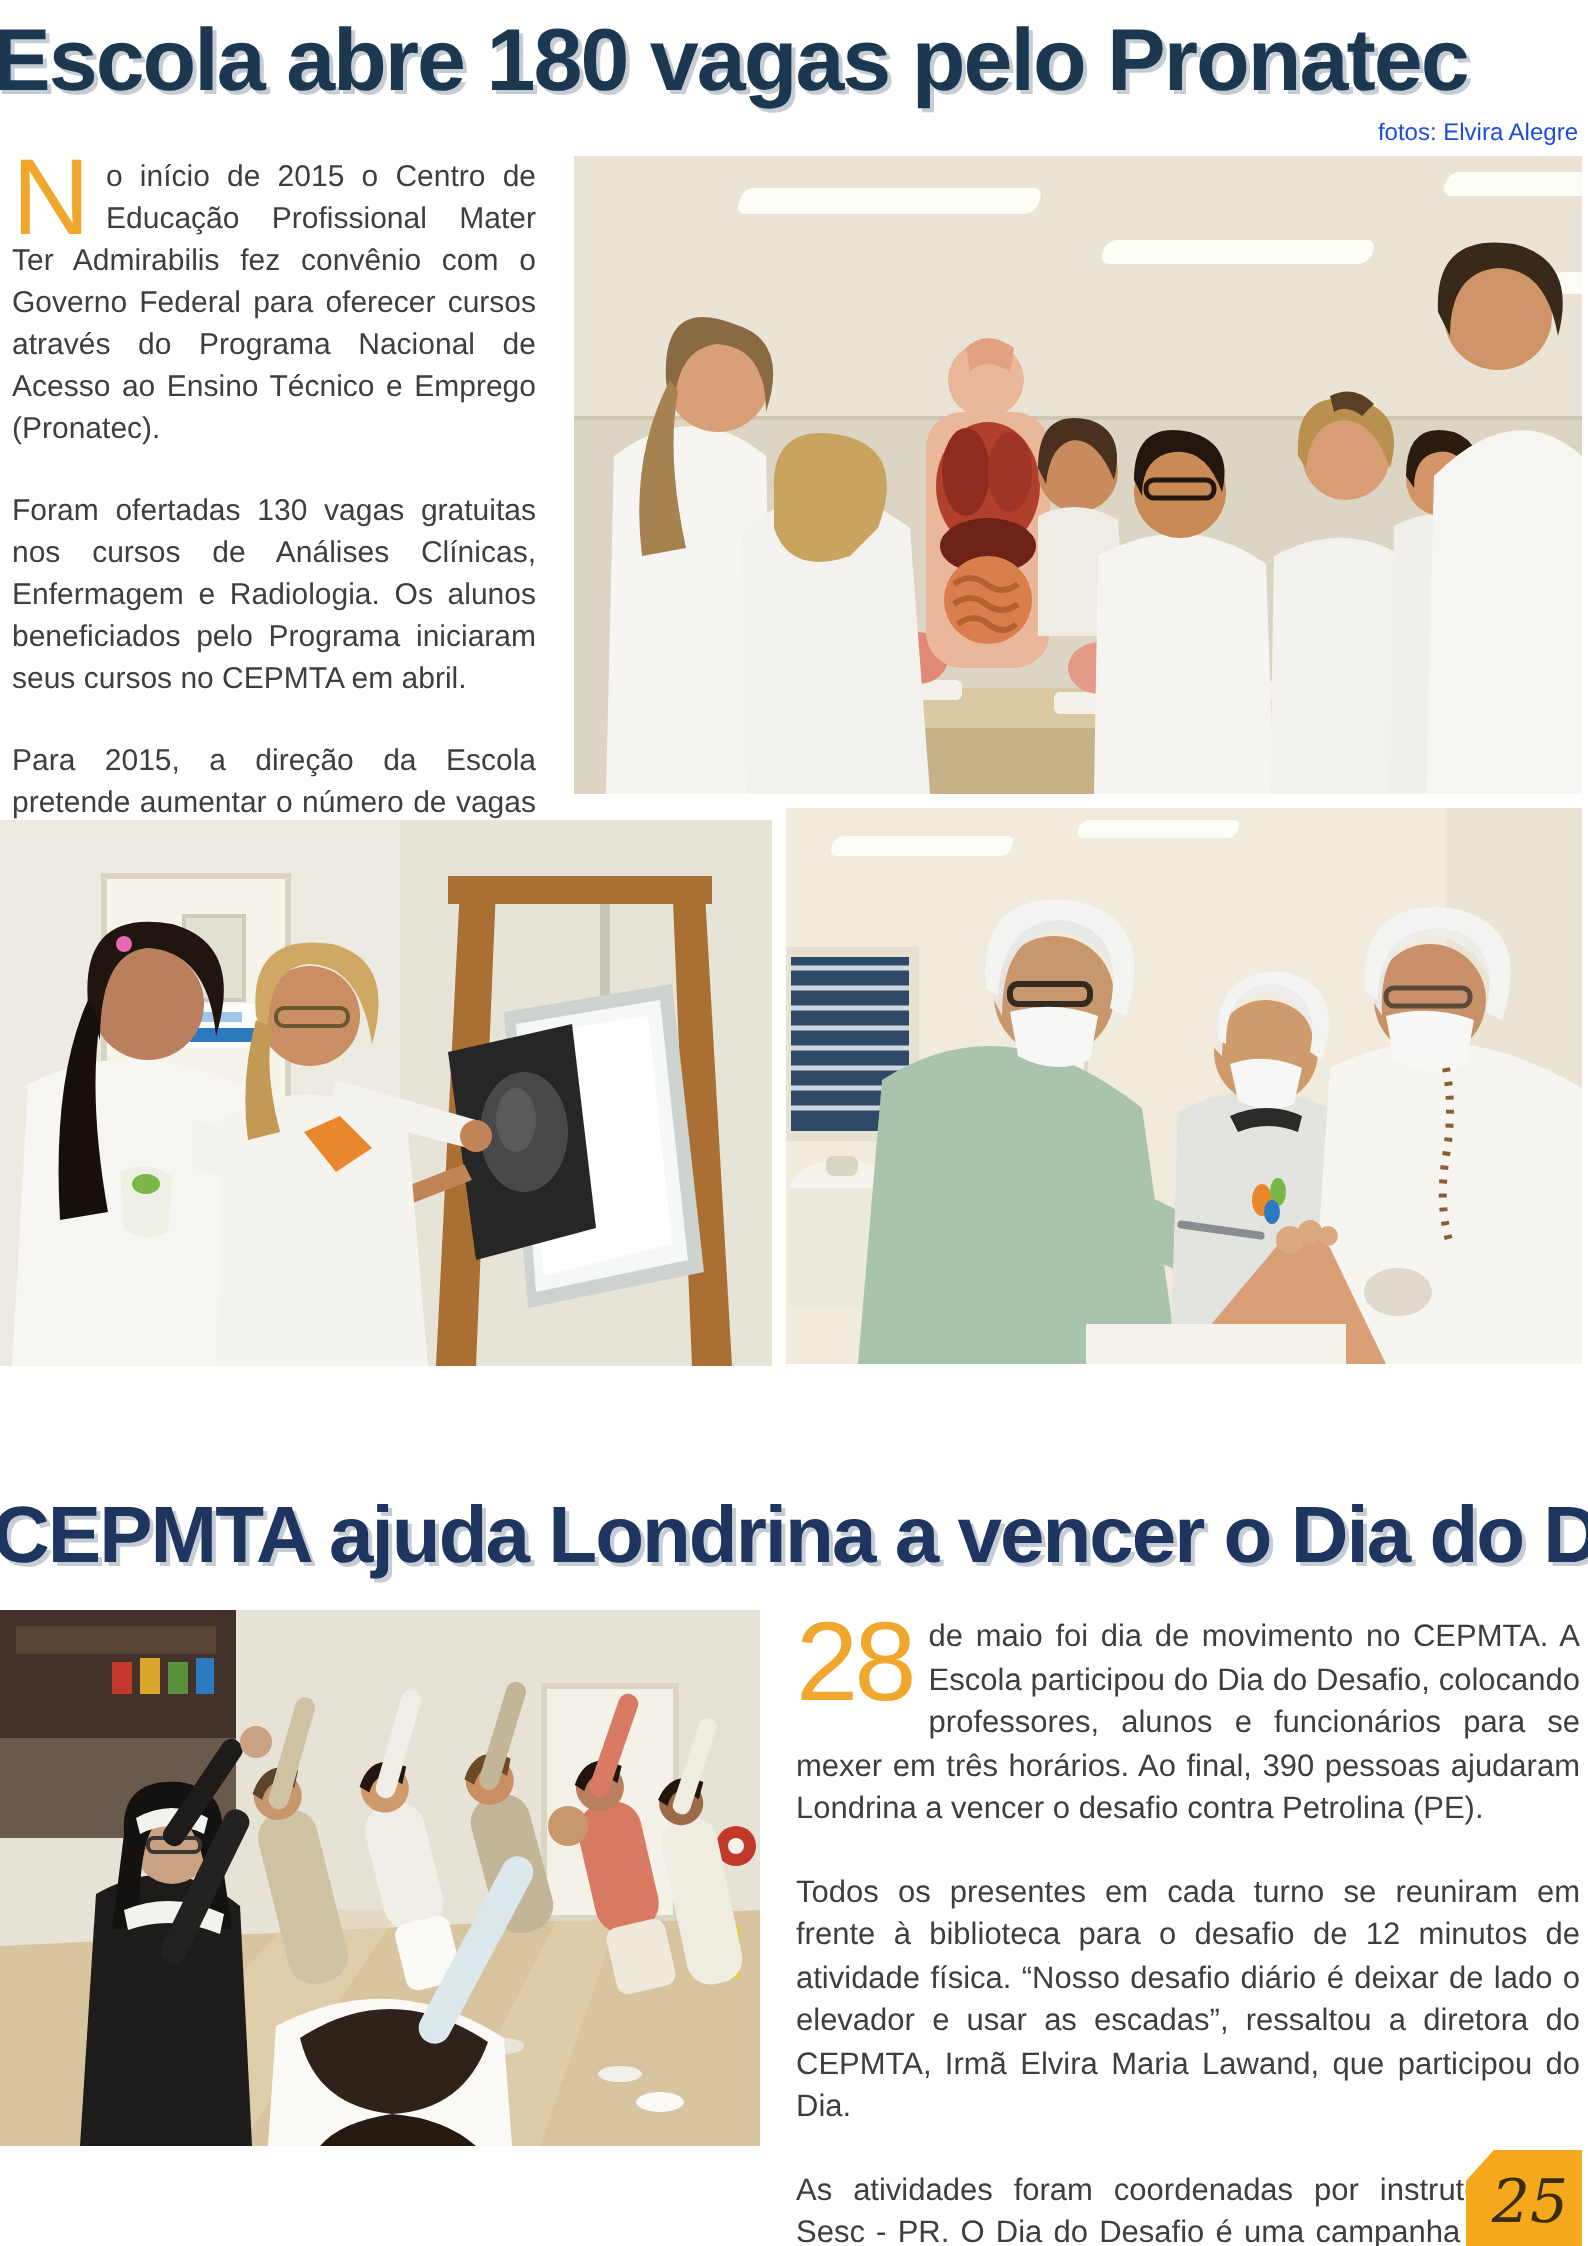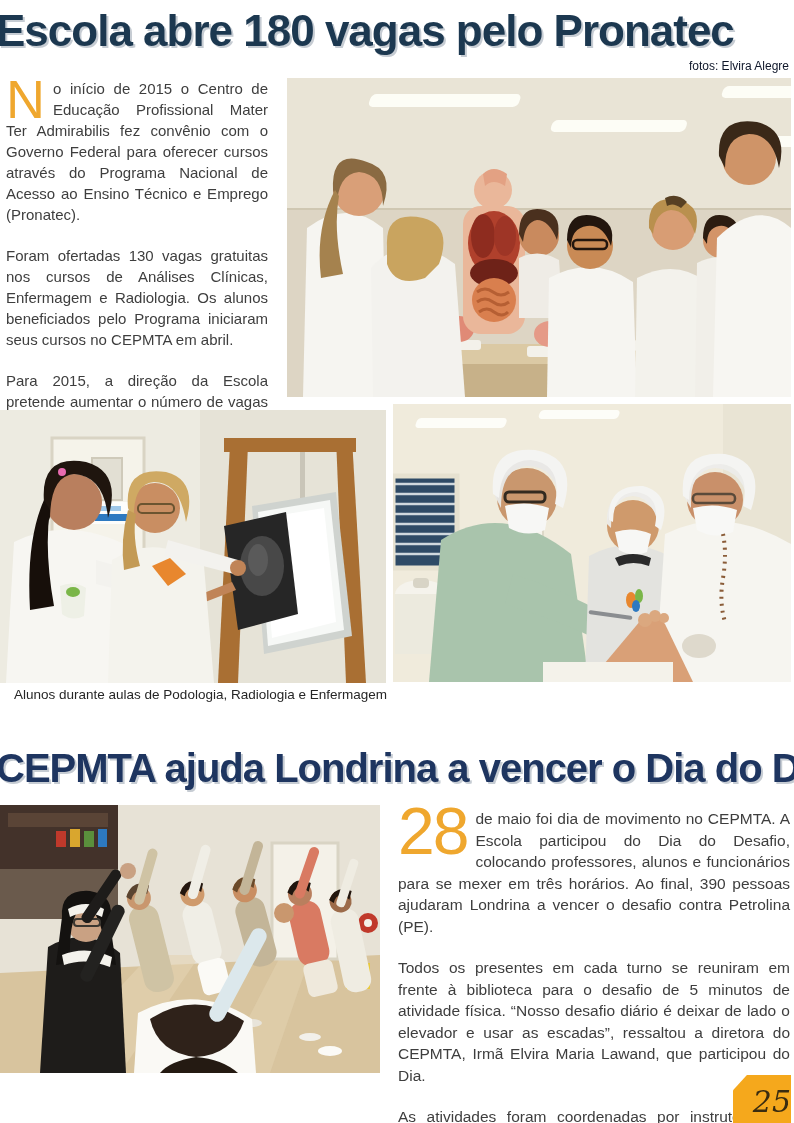--- a/index.html
+++ b/index.html
@@ -7,45 +7,45 @@
     position:relative;width:794px;height:1123px;background:#ffffff;
     overflow:hidden;font-family:"Liberation Sans",sans-serif;
   }
   .headline{
     position:absolute;left:-4px;font-weight:700;letter-spacing:-1px;
     white-space:nowrap;text-shadow:2px 2px 0 #c6ccd3;
   }
   .headline.h1{top:6px;font-size:44px;color:#1c3850;}
   .headline.h2{top:746px;font-size:40px;color:#1e3560;}
   .credit{
-    position:absolute;top:59px;right:5px;font-size:12px;color:#0f172a;
+    position:absolute;top:59px;right:5px;font-size:12px;color:#1d4ed8;
   }
   .col{position:absolute;color:#3e3e3e;font-size:15px;line-height:21px;text-align:justify;}
   .col p{margin:0 0 20px 0;}
   .col1{left:6px;top:78px;width:262px;}
   .col2{left:398px;top:808px;width:392px;font-size:15.5px;line-height:21.5px;}
   .dropcap{
     float:left;color:#EFA72E;font-weight:400;padding-right:8px;
   }
   .dropcap.n{font-size:54px;line-height:42px;}
-  .dropcap.d28{font-size:66px;line-height:46px;letter-spacing:-2px;}
+  .dropcap.d28{font-size:56px;line-height:46px;letter-spacing:-2px;}
   .photo{position:absolute;overflow:hidden;background:#ddd;}
   .photo svg{display:block;width:100%;height:100%;}
   .photo1{left:287px;top:78px;width:504px;height:319px;}
   .photo2{left:0px;top:410px;width:386px;height:273px;}
   .photo3{left:393px;top:404px;width:398px;height:278px;}
   .photo4{left:0px;top:805px;width:380px;height:268px;}
   .caption{
     position:absolute;left:14px;top:687px;font-size:13.5px;color:#262626;
   }
   .page-tab{
     position:absolute;right:3px;bottom:0;width:58px;height:48px;
     background:#F5A81C;
     clip-path:polygon(0 32%,24% 0,100% 0,100% 100%,0 100%);
-    display:flex;align-items:center;justify-content:flex-end;
+    display:flex;align-items:center;justify-content:center;
   }
   .page-tab .num{
     font-family:"DejaVu Serif",serif;font-style:italic;font-size:30px;
     color:#3a2c10;margin-top:4px;margin-left:6px;
   }
 </style>
 </head>
 <body>
 
 <div class="page">
@@ -251,21 +251,20 @@
       <path d="M196 278 L248 216 Q262 206 272 220 L300 278 Z" fill="#d9a077"></path>
       <circle cx="252" cy="216" r="7" fill="#dba87f"></circle>
       <circle cx="262" cy="212" r="6" fill="#dba87f"></circle>
       <circle cx="271" cy="214" r="5" fill="#dba87f"></circle>
       <rect x="150" y="258" width="130" height="20" fill="#f4f2ea"></rect>
 
       <rect x="196" y="206" width="44" height="4" rx="2" fill="#8a8d90" transform="rotate(8 196 206)"></rect>
     </svg>
   </div>
 
-  <div class="caption">Alunos durante aulas de Podologia, Radiologia e Enfermagem</div>
 
   <div class="headline h2">CEPMTA ajuda Londrina a vencer o Dia do Desafio</div>
 
   <div class="photo photo4">
     <svg viewBox="0 0 380 268" preserveAspectRatio="none">
       <rect width="380" height="268" fill="#e7e2d6"></rect>
       <polygon points="0,168 380,150 380,268 0,268" fill="#d8c49e"></polygon>
       <polygon points="40,268 150,150 200,150 120,268" fill="#e4d4b2" opacity="0.6"></polygon>
       <polygon points="220,268 280,152 310,152 270,268" fill="#e4d4b2" opacity="0.5"></polygon>
 
@@ -344,21 +343,21 @@
         <path d="M150 214 Q196 184 244 216 Q232 250 196 252 Q158 248 150 214 Z" fill="#2f221a"></path>
         <path d="M196 252 Q170 256 160 268 L238 268 Q222 254 196 252 Z" fill="#241a12"></path>
         <rect x="230" y="118" width="16" height="104" rx="8" fill="#dce8ec" transform="rotate(28 238 170)"></rect>
         <circle cx="284" cy="108" r="10" fill="#c9976e"></circle>
       </g>
     </svg>
   </div>
 
   <div class="col col2">
     <p><span class="dropcap d28">28</span><span>de maio foi dia de movimento no CEPMTA. A Escola participou do Dia do Desafio, colocando professores, alunos e funcionários para se mexer em três horários. Ao final, 390 pessoas ajudaram Londrina a vencer o desafio contra Petrolina (PE).</span></p>
-    <p>Todos os presentes em cada turno se reuniram em frente à biblioteca para o desafio de 5 minutos de atividade física. “Nosso desafio diário é deixar de lado o elevador e usar as escadas”, ressaltou a diretora do CEPMTA, Irmã Elvira Maria Lawand, que participou do Dia.</p>
+    <p>Todos os presentes em cada turno se reuniram em frente à biblioteca para o desafio de 12 minutos de atividade física. “Nosso desafio diário é deixar de lado o elevador e usar as escadas”, ressaltou a diretora do CEPMTA, Irmã Elvira Maria Lawand, que participou do Dia.</p>
     <p>As atividades foram coordenadas por instrutores do Sesc - PR. O Dia do Desafio é uma campanha mundial de combate ao sedentarismo.</p>
   </div>
 
   <div class="page-tab">
     <span class="num">25</span>
   </div>
 
 </div>
 
 </body></html>

